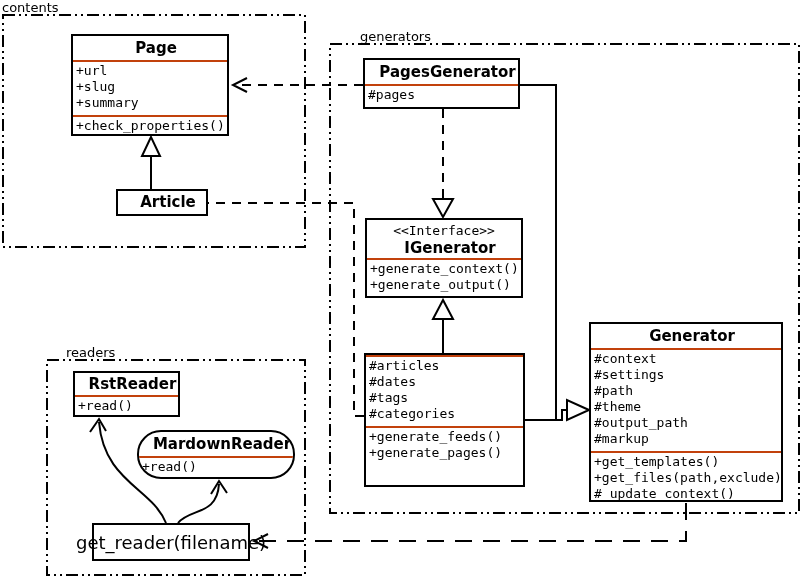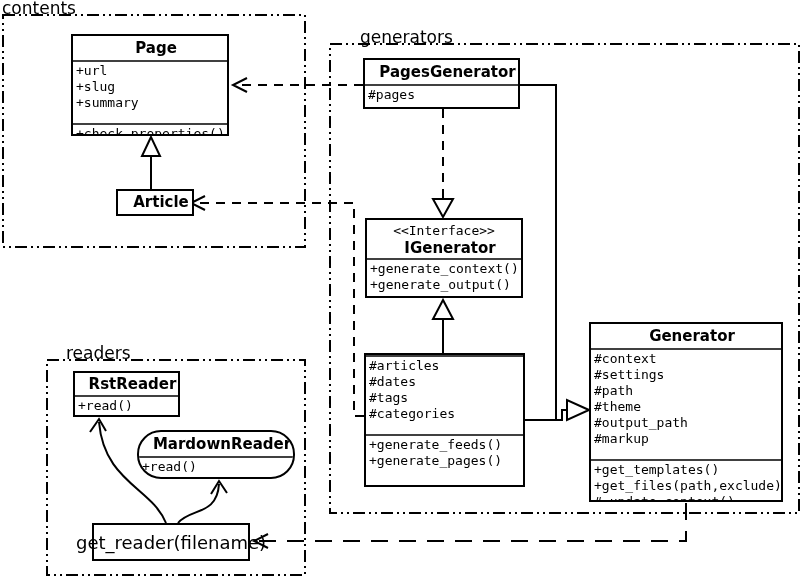--- a/index.html
+++ b/index.html
@@ -7,21 +7,21 @@
     position:relative;
     width:803px;height:579px;
     background:#ffffff;
     font-family:"DejaVu Sans", "Liberation Sans", sans-serif;
     color:#000;
     overflow:hidden;
   }
   svg.layer{position:absolute;left:0;top:0;}
   .pkg-label{
     position:absolute;
-    font-size:17px;
+    font-size:13px;
     line-height:16px;
     color:#000;
     background:transparent;
     white-space:nowrap;
   }
   .uml-class{
     position:absolute;
     box-sizing:border-box;
     border:2px solid #000;
     background:#ffffff;
@@ -38,22 +38,22 @@
   }
   .c-stereo{
     text-align:center;
     font-family:"DejaVu Sans Mono","Liberation Mono",monospace;
     font-weight:normal;
     font-size:13px;
     line-height:17px;
     white-space:nowrap;
   }
   .c-sect{
-    border-top:2px solid #404040;
-    padding:1px 0 12px 0;
+    border-top:2px solid #c2410c;
+    padding:1px 0 4px 0;
     overflow:hidden;
   }
   .m-line{
     font-family:"DejaVu Sans Mono","Liberation Mono",monospace;
     font-size:13px;
     line-height:16px;
     padding-left:3px;
     white-space:nowrap;
   }
   .fn-box{
@@ -118,21 +118,21 @@
     <div class="c-sect">
       <div class="m-line">+url</div>
       <div class="m-line">+slug</div>
       <div class="m-line">+summary</div>
     </div>
     <div class="c-sect">
       <div class="m-line">+check_properties()</div>
     </div>
   </div>
 
-  <div class="uml-class" style="left:116px;top:189px;width:78px;height:27px;">
+  <div class="uml-class" style="left:116px;top:189px;width:92px;height:27px;">
     <div class="c-title" style="line-height:22px;">Article</div>
   </div>
 
   <div class="uml-class" style="left:363px;top:58px;width:157px;height:51px;">
     <div class="c-title">PagesGenerator</div>
     <div class="c-sect">
       <div class="m-line">#pages</div>
     </div>
   </div>
 

